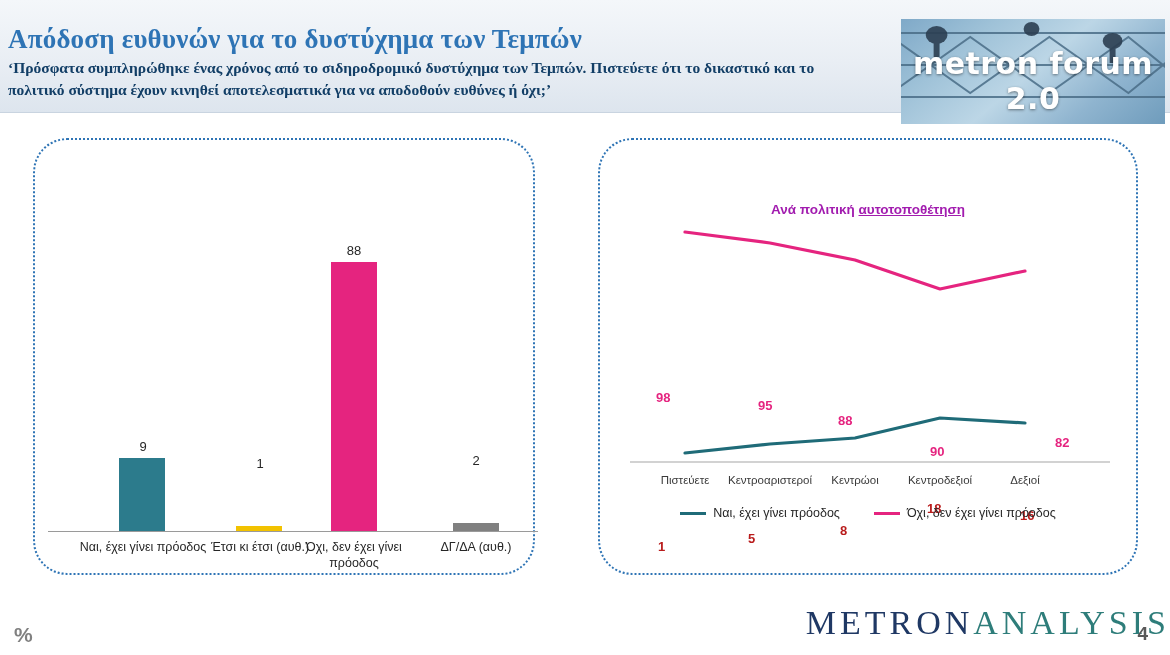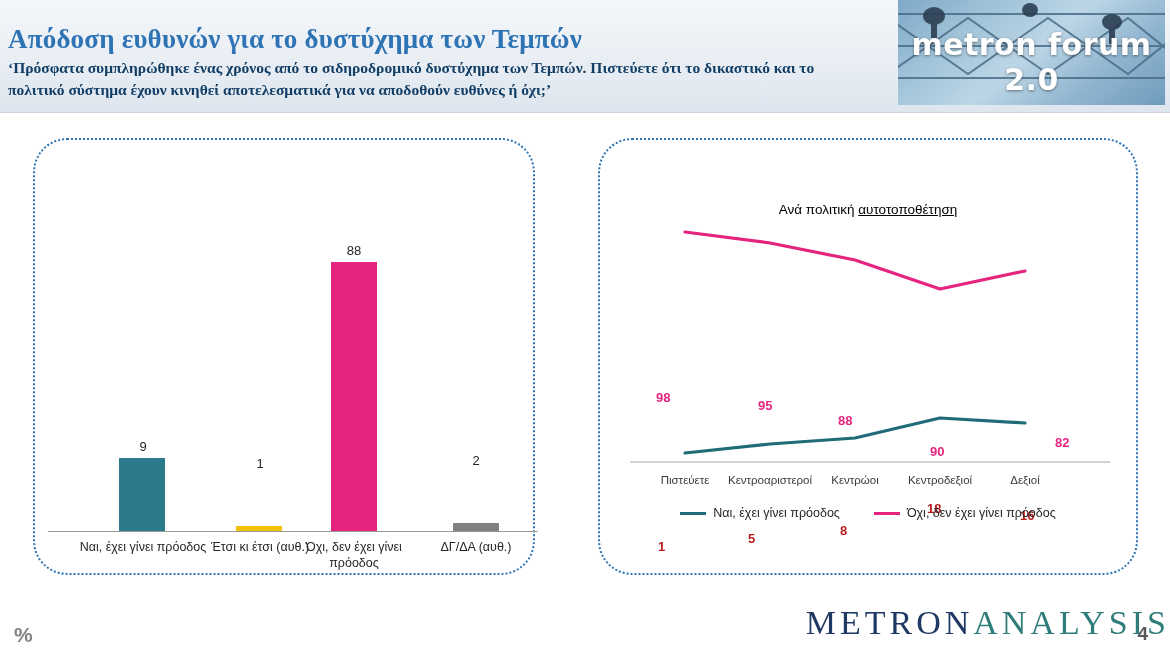--- a/index.html
+++ b/index.html
@@ -40,25 +40,26 @@
     left: 8px; top: 57px;
     width: 860px;
     font-family: "Liberation Serif", serif;
     font-size: 15.5px;
     font-weight: bold;
     color: #123E66;
     line-height: 1.42;
   }
   .header-logo {
     position: absolute;
-    right: 5px; top: 0;
-    width: 267px;
+    right: 5px; top: 19px;
+    width: 230px;
     height: 105px;
     background: linear-gradient(140deg, #7fa9c8 0%, #9fc2d8 25%, #bcd6e6 50%, #8fb4cf 75%, #6f9cbc 100%);
     overflow: hidden;
+    padding-left: 34px;
   }
   .header-logo .truss {
     position: absolute;
     left: 0; top: 0; width: 100%; height: 100%;
   }
   .header-logo .logo-text {
     position: absolute;
     left: 0; right: 0;
     bottom: 8px;
     text-align: center;
@@ -104,21 +105,22 @@
     line-height: 1.25;
   }
 
   
   .right-title {
     position: absolute;
     left: 0; right: 0;
     top: 62px;
     text-align: center;
     font-size: 13.5px;
-    color: #000000;
+    color: #a21caf;
+    font-weight: bold;
   }
   .right-title u { text-decoration: underline; }
   .line-svg {
     position: absolute;
     left: 12px;
     top: 70px;
   }
   .pt-label {
     position: absolute;
     font-size: 13px;

